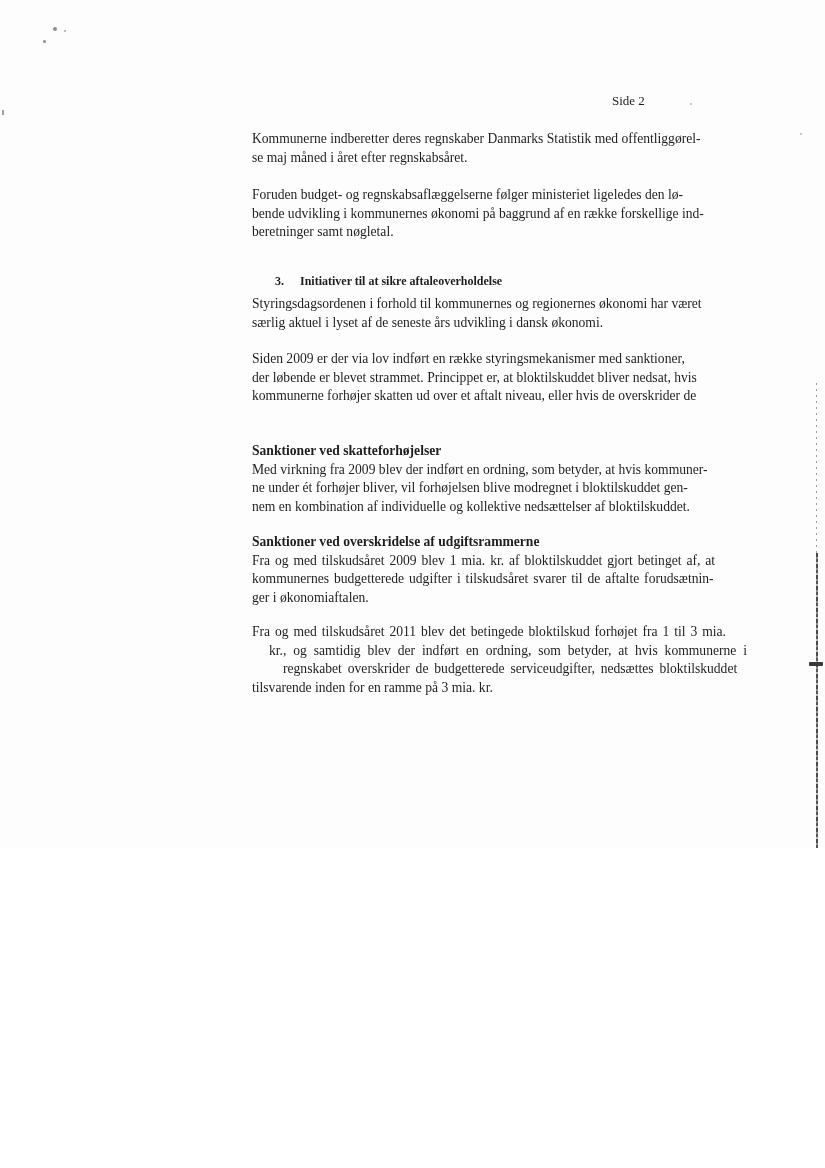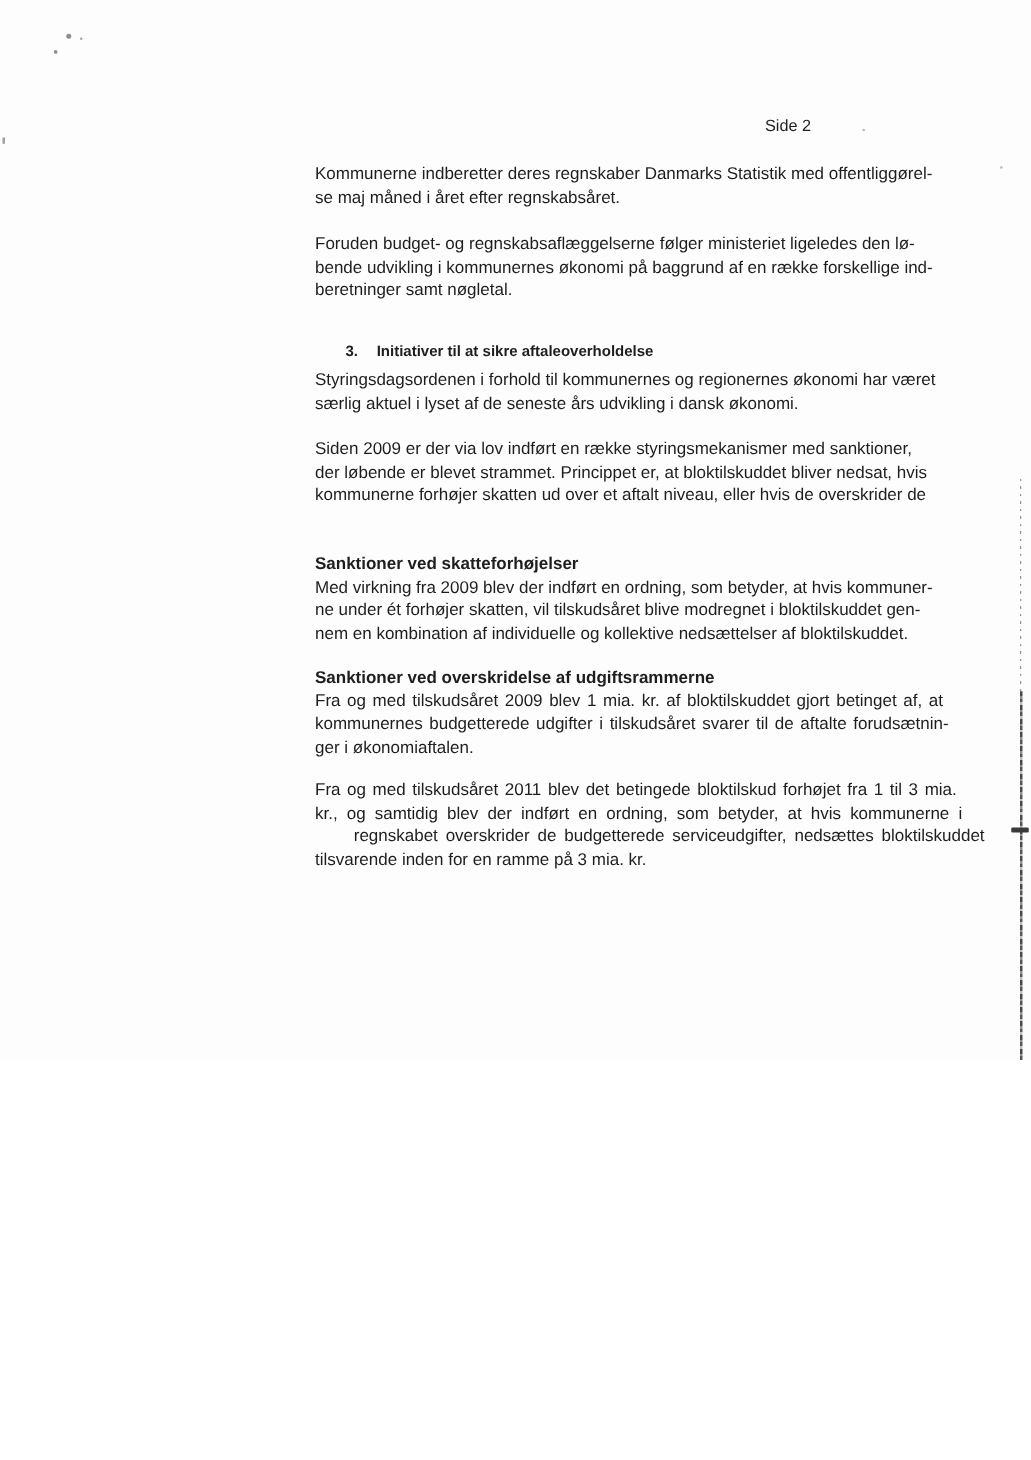--- a/index.html
+++ b/index.html
@@ -6,21 +6,21 @@
     margin: 0;
     padding: 0;
     background: #ffffff;
   }
   .page {
     position: relative;
     width: 825px;
     height: 848px;
     background: #fdfdfd;
     overflow: hidden;
-    font-family: Liberation Sans, sans-serif;
+    font-family: Liberation Serif, serif;
     color: #1e1e1e;
   }
   .block {
     position: absolute;
     left: 252px;
     width: 512px;
   }
   .line {
     font-size: 13.6px;
     line-height: 18.5px;
@@ -42,21 +42,21 @@
     font-weight: bold;
     line-height: 19px;
     white-space: pre;
   }
   .hnum {
     display: inline-block;
     width: 25px;
   }
   .ws1 { word-spacing: 1.5px; }
   .ws2 { word-spacing: 2.5px; margin-left: 31px; }
-  .ws3 { word-spacing: 3.5px; }
+  .ws3 { word-spacing: 3.5px; text-align: center; }
   
   .spk {
     position: absolute;
     background: #8d8d8d;
     border-radius: 50%;
   }
   .edge-faint {
     position: absolute;
     left: 816px;
     top: 383px;
@@ -114,21 +114,21 @@
     <div class="line">der løbende er blevet strammet. Princippet er, at bloktilskuddet bliver nedsat, hvis</div>
     <div class="line">kommunerne forhøjer skatten ud over et aftalt niveau, eller hvis de overskrider de</div>
   </div>
 
   <div class="block subhead" style="top:442px">
     <div class="line">Sanktioner ved skatteforhøjelser</div>
   </div>
 
   <div class="block" style="top:460.5px">
     <div class="line">Med virkning fra 2009 blev der indført en ordning, som betyder, at hvis kommuner-</div>
-    <div class="line">ne under ét forhøjer skatten, vil tilskudsåret blive modregnet i bloktilskuddet gen-</div>
+    <div class="line">ne under ét forhøjer bliver, vil forhøjelsen blive modregnet i bloktilskuddet gen-</div>
     <div class="line">nem en kombination af individuelle og kollektive nedsættelser af bloktilskuddet.</div>
   </div>
 
   <div class="block subhead" style="top:533px">
     <div class="line">Sanktioner ved overskridelse af udgiftsrammerne</div>
   </div>
 
   <div class="block" style="top:551.5px">
     <div class="line ws1">Fra og med tilskudsåret 2009 blev 1 mia. kr. af bloktilskuddet gjort betinget af, at</div>
     <div class="line ws1">kommunernes budgetterede udgifter i tilskudsåret svarer til de aftalte forudsætnin-</div>

